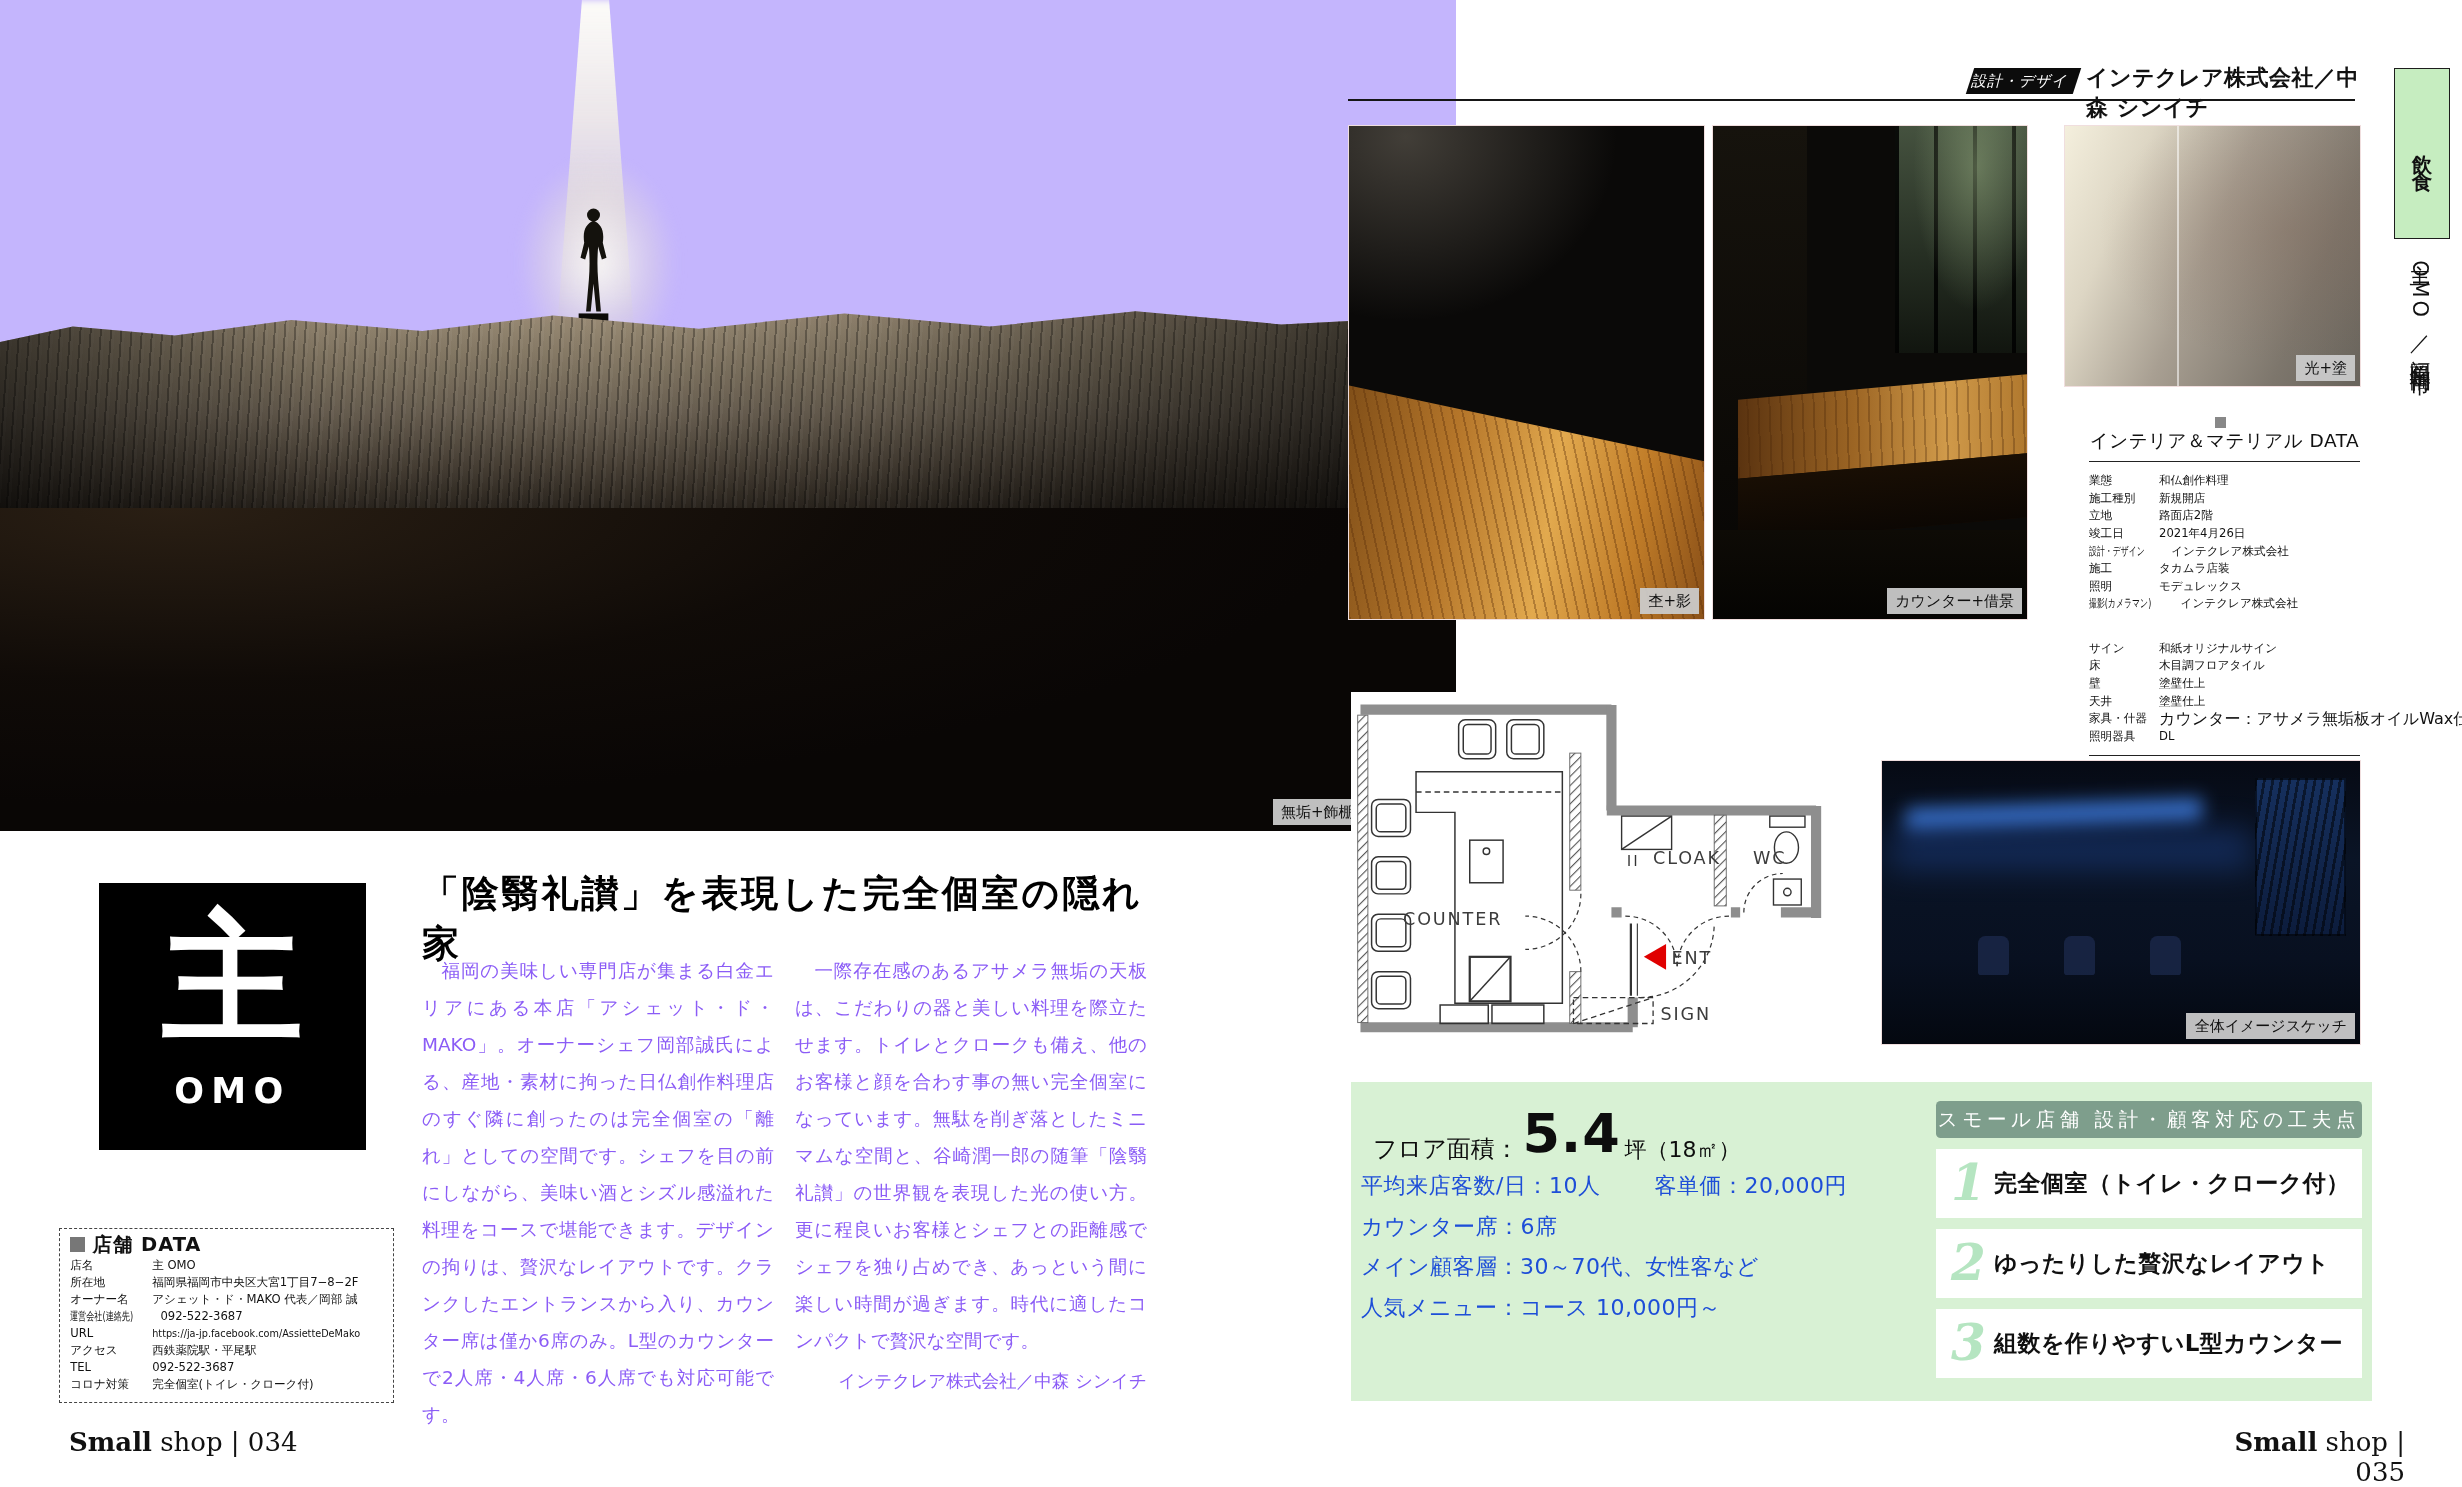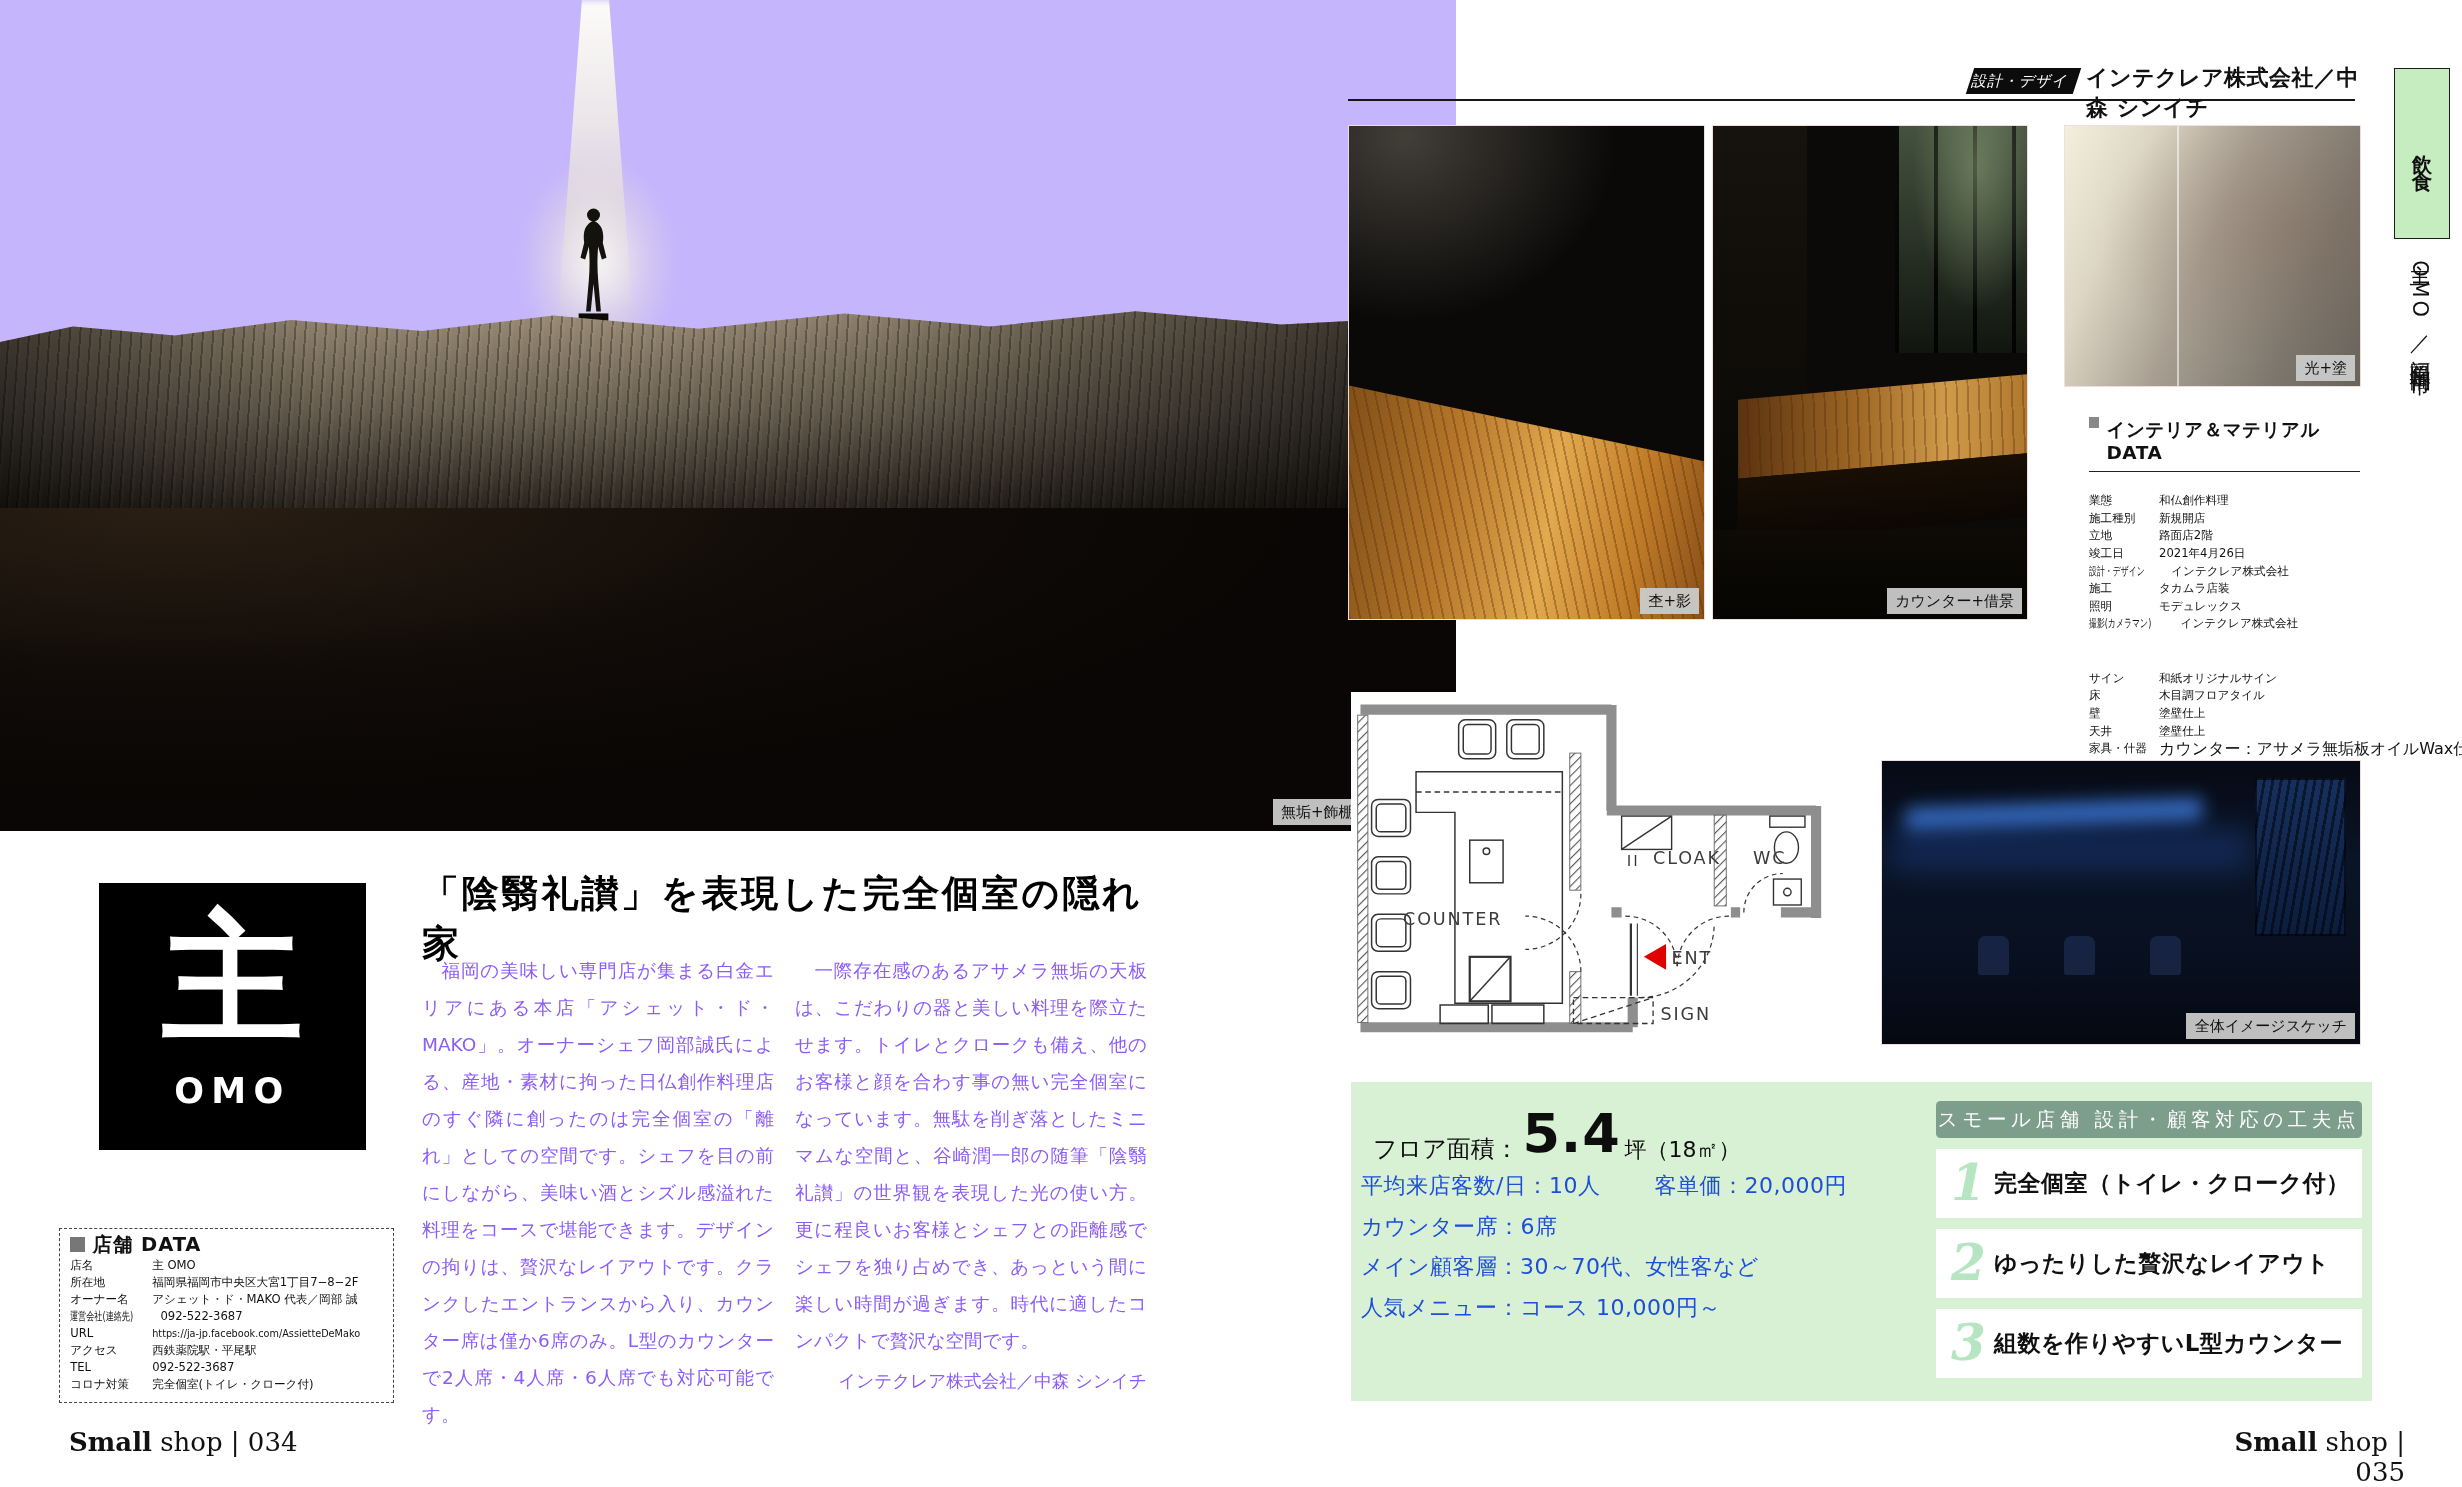--- a/index.html
+++ b/index.html
@@ -102,22 +102,22 @@
   .p3{left:2064px;top:125px;width:295px;height:260px;}
   .p3 .wall{position:absolute;inset:0;
             background:
               radial-gradient(ellipse at 76% 40%,rgba(130,100,84,0.28),transparent 60%),
               linear-gradient(113deg,#f4efdd 0%,#ddd6c4 22%,#a89f92 48%,#7d766c 78%,#68635b 100%);}
   .p3 .seam{position:absolute;left:38%;top:0;width:1.9px;height:100%;background:rgba(255,255,255,0.55);}
   .cap-br{right:4.6px;bottom:4.6px;}
 
   
   .mat{position:absolute;left:2089px;top:417px;width:271px;}
-  .mat-head{font-size:18.5px;font-weight:bold;letter-spacing:0.5px;display:flex;align-items:flex-start;margin-bottom:8.3px;}
-  .mat-table{border-top:1.9px solid #222;padding-top:20px;font-size:11.6px;line-height:17.6px;}
+  .mat-head{font-size:18.5px;font-weight:normal;letter-spacing:0.5px;display:flex;align-items:center;margin-bottom:8.3px;flex-direction:column;}
+  .mat-table{border-top:1.9px solid #222;padding-top:10px;font-size:11.6px;line-height:17.6px;}
   .mat-table.t2{border-top:none;margin-top:16.7px;border-bottom:1.9px solid #222;padding-bottom:9.3px;}
   .mt-row{display:flex;}
   .mt-l{flex:0 0 70px;white-space:nowrap;}
   .mt-l.sq{transform:scaleX(0.68);transform-origin:left center;}
   .mt-v{white-space:nowrap;}
   .mt-v.tight{font-size:16px;line-height:17.6px;}
 
   
   .floor-plan{position:absolute;left:1351px;top:692px;width:519px;height:363px;background:#fff;}
   .photo-sketch{left:1881px;top:760px;width:478px;height:283px;

